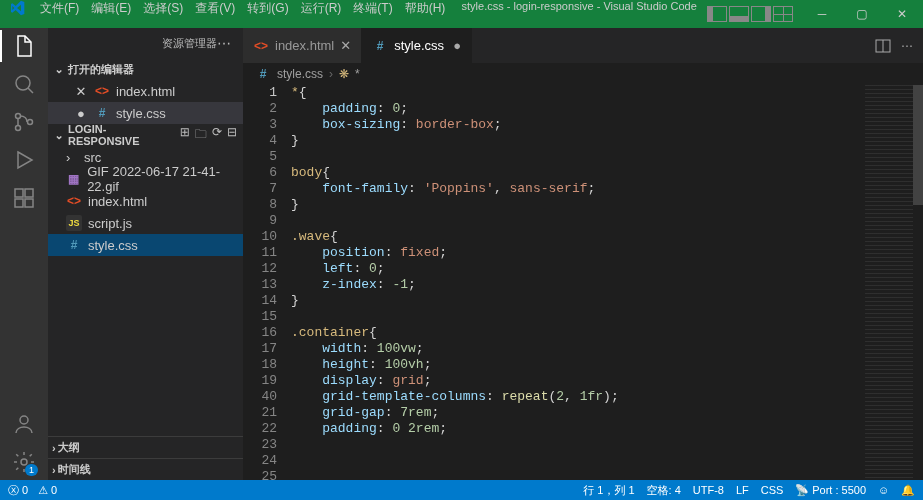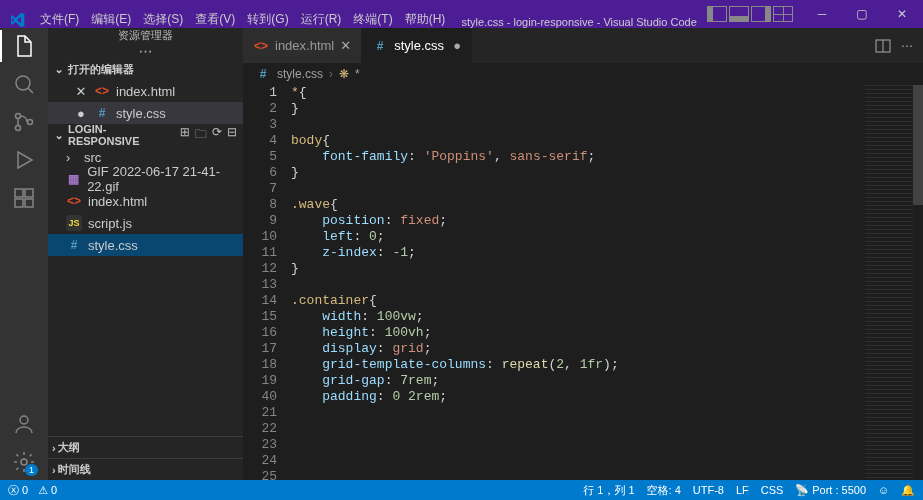--- a/index.html
+++ b/index.html
@@ -8,23 +8,23 @@
   font-size: 12px;
   background: #1e1e1e;
   color: #cccccc;
   overflow: hidden;
   width: 923px;
   height: 500px;
 }
 
 .titlebar {
   height: 28px;
-  background: #4c1d95;
+  background: #15803d;
   display: flex;
-  align-items: flex-end;
+  align-items: flex-start;
   color: #cccccc;
 }
 .titlebar .logo {
   width: 34px;
   display: flex;
   justify-content: center;
   align-items: center;
 }
 .titlebar .menus { display: flex; }
 .titlebar .menus span { padding: 0 6px; cursor: default; font-size: 12px; }
@@ -49,21 +49,21 @@
   justify-content: space-between;
   padding: 6px 0;
 }
 .activitybar .top, .activitybar .bottom { display: flex; flex-direction: column; align-items: center; gap: 14px; }
 .act-icon { width: 24px; height: 24px; color: #858585; display: flex; align-items: center; justify-content: center; position: relative; }
 .act-icon.active { color: #ffffff; }
 .act-icon.active::before { content: ''; position: absolute; left: -12px; top: -4px; width: 2px; height: 32px; background: #fff; }
 .badge { position: absolute; bottom: -2px; right: -2px; background: #007acc; color: #fff; border-radius: 8px; font-size: 9px; padding: 0 4px; line-height: 12px; }
 
 .sidebar { width: 195px; background: #252526; display: flex; flex-direction: column; }
-.sidebar-header { height: 30px; display: flex; align-items: center; justify-content: flex-start; padding: 0 12px; font-size: 11px; color: #bbbbbb; flex-direction: column; }
+.sidebar-header { height: 30px; display: flex; align-items: center; justify-content: flex-end; padding: 0 12px; font-size: 11px; color: #bbbbbb; }
 .sidebar-header .actions { color: #bbb; font-size: 14px; }
 .section-header { height: 22px; display: flex; align-items: center; padding-left: 4px; font-size: 11px; font-weight: bold; color: #ccc; cursor: default; gap: 2px; }
 .section-header .chev { width: 14px; text-align: center; }
 .section-header .toolbar { margin-left: auto; margin-right: 6px; display: flex; gap: 5px; font-weight: normal; color: #bbb; font-size: 12px; }
 .tree { font-size: 13px; }
 .tree-row { height: 22px; display: flex; align-items: center; padding-left: 18px; gap: 6px; color: #ccc; cursor: default; }
 .tree-row.indent1 { padding-left: 30px; }
 .tree-row.selected { background: #094771; }
 .tree-row.selected-light { background: #37373d; }
 .file-icon { width: 16px; height: 16px; display: flex; align-items: center; justify-content: center; font-size: 12px; font-weight: bold; border-radius: 2px; }
@@ -313,20 +313,22 @@
           <div class="lno">19</div>
           <div class="lno">40</div>
           <div class="lno">21</div>
           <div class="lno">22</div>
           <div class="lno">23</div>
           <div class="lno">24</div>
           <div class="lno">25</div>
         </div>
       <div class="code-lines" id="code-lines">
           <div class="line"><span class="tok-sel">*</span><span class="tok-punc">{</span></div>
+          <div class="line"><span>    </span><span class="tok-prop">padding</span><span class="tok-punc">: </span><span class="tok-num">0</span><span class="tok-punc">;</span></div>
+          <div class="line"><span>    </span><span class="tok-prop">box-sizing</span><span class="tok-punc">: </span><span class="tok-val">border-box</span><span class="tok-punc">;</span></div>
           <div class="line"><span class="tok-punc">}</span></div>
           <div class="line"></div>
           <div class="line"><span class="tok-sel">body</span><span class="tok-punc">{</span></div>
           <div class="line"><span>    </span><span class="tok-prop">font-family</span><span class="tok-punc">: </span><span class="tok-val">'Poppins'</span><span class="tok-punc">, </span><span class="tok-val">sans-serif</span><span class="tok-punc">;</span></div>
           <div class="line"><span class="tok-punc">}</span></div>
           <div class="line"></div>
           <div class="line"><span class="tok-sel">.wave</span><span class="tok-punc">{</span></div>
           <div class="line"><span>    </span><span class="tok-prop">position</span><span class="tok-punc">: </span><span class="tok-val">fixed</span><span class="tok-punc">;</span></div>
           <div class="line"><span>    </span><span class="tok-prop">left</span><span class="tok-punc">: </span><span class="tok-num">0</span><span class="tok-punc">;</span></div>
           <div class="line"><span>    </span><span class="tok-prop">z-index</span><span class="tok-punc">: </span><span class="tok-num">-1</span><span class="tok-punc">;</span></div>

